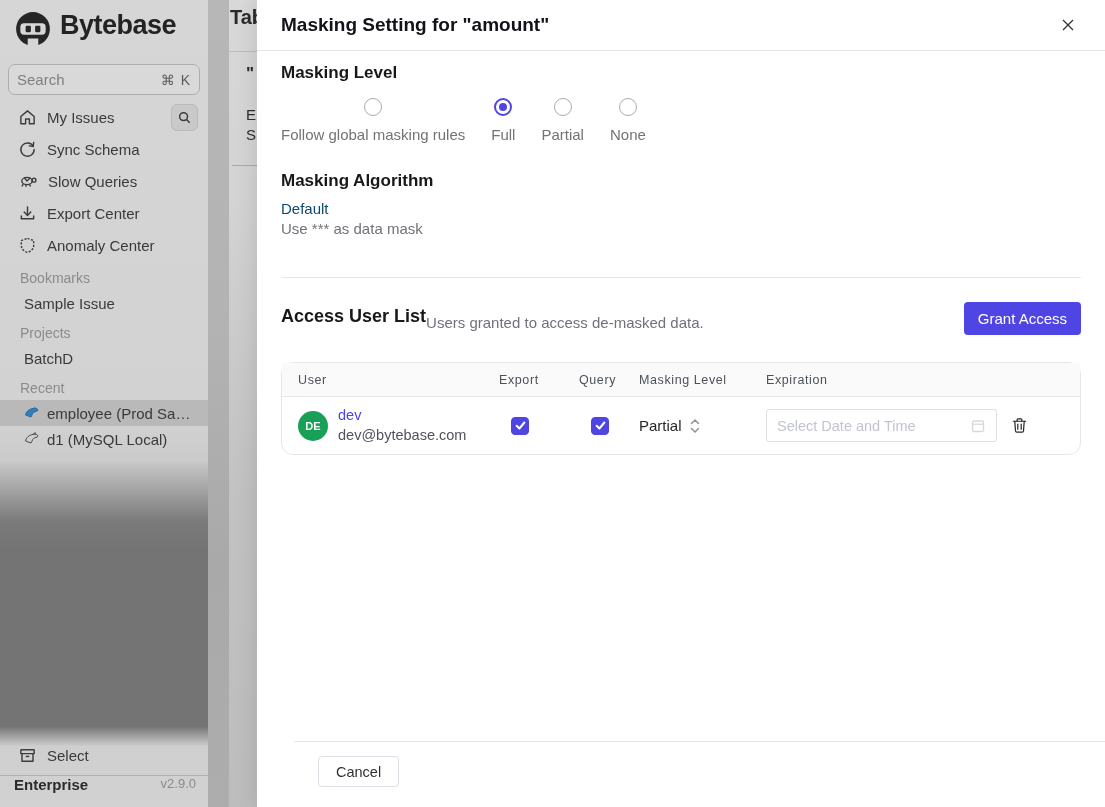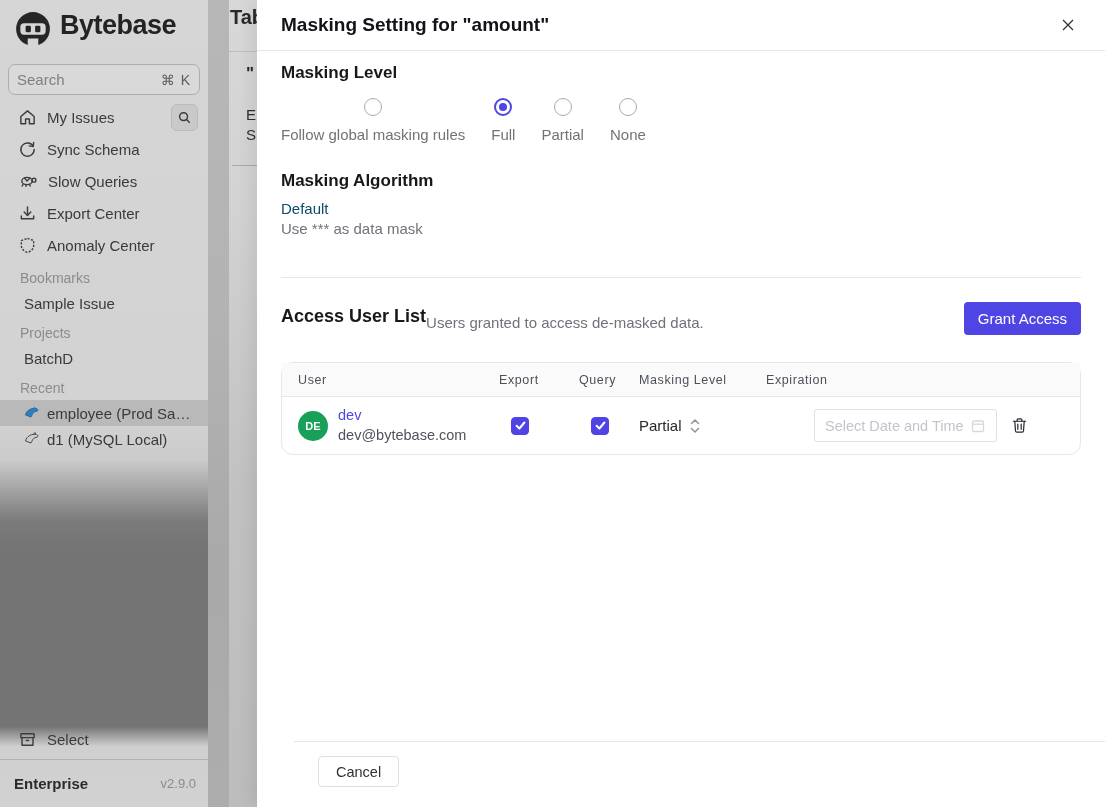--- a/index.html
+++ b/index.html
@@ -35,22 +35,22 @@
   .section-header { height:29px; display:flex; align-items:flex-end; padding:0 0 4px 20px;
     color:#8b8b8b; font-size:14px; }
   .section-item { height:26px; display:flex; align-items:center; gap:7px; padding:0 8px 0 24px;
     font-size:15px; color:#3a3a3a; cursor:pointer; white-space:nowrap; overflow:hidden; }
   .section-item.selected { background:#b9b9b9; }
   .section-item .truncate { overflow:hidden; text-overflow:ellipsis; white-space:nowrap; }
 
   .sidebar-bottom { position:absolute; left:0; right:0; bottom:0; }
   .archive-row { height:32px; display:flex; align-items:center; gap:10px; padding:0 10px 0 18px;
     font-size:15px; color:#3a3a3a; cursor:pointer; }
-  .sidebar-footer { border-top:1px solid #b2b2b2; margin-top:4px; height:48px;
-    display:flex; align-items:center; justify-content:space-between; padding:0 12px 0 14px; }
+  .sidebar-footer { border-top:1px solid #b2b2b2; margin-top:4px; height:32px;
+    display:flex; align-items:flex-start; justify-content:space-between; padding:0 12px 0 14px; }
   .plan-label { font-weight:700; font-size:15px; color:#2b2b2b; }
   .version-label { font-size:13px; color:#8c8c8c; }
 
   
   .strip { position:absolute; left:208px; top:0; width:49px; height:807px; overflow:hidden; }
   .strip-gap { position:absolute; left:0; top:0; width:21px; height:100%;
     background:linear-gradient(180deg,#b7b7b7 0%,#b3b3b3 40%,#a9a9a9 70%,#adadad 100%); }
   .strip-page { position:absolute; left:21px; top:0; width:28px; height:100%;
     background:linear-gradient(180deg,#d8d8d8 0%,#d3d3d3 25%,#c2c2c2 60%,#bdbdbd 100%); }
   .frag-title { position:absolute; left:22px; top:6px; font-size:20px; font-weight:700; color:#2a2a2a; white-space:nowrap; }
@@ -107,21 +107,21 @@
   .user-email { font-size:14.5px; color:#52525b; line-height:1.35; }
 
   .checkbox { width:18px; height:18px; border-radius:4px; border:1px solid #a8abb2; background:#fff;
     display:flex; align-items:center; justify-content:center; cursor:pointer; margin-left:12px; }
   .checkbox svg { display:none; }
   .checkbox.checked { background:#4f45e4; border-color:#4f45e4; }
   .checkbox.checked svg { display:block; }
 
   .level-select { display:flex; align-items:center; gap:8px; font-size:15px; color:#27272a; cursor:pointer; }
   .date-input { width:258px; height:33px; border:1px solid #dee0e3; border-radius:3px; background:#fff;
-    display:flex; align-items:center; padding:0 10px; cursor:text;margin-left:48px; }
+    display:flex; align-items:center; padding:0 10px; cursor:text; }
   .date-placeholder { color:#c2c5cc; font-size:14.5px; flex:1; }
   .trash-btn { margin-left:14px; cursor:pointer; display:flex; align-items:center; }
 
   .modal-footer { flex:0 0 auto; border-top:1px solid #e5e7eb; height:66px; display:flex;
     padding:14px 24px 0 24px;margin-left:37px; }
   .cancel-btn { background:#fff; border:1px solid #dcdfe6; border-radius:4px; height:31px;
     padding:0 17px; font-size:14.5px; color:#303133; cursor:pointer; }
 </style>
 </head>
 <body>

